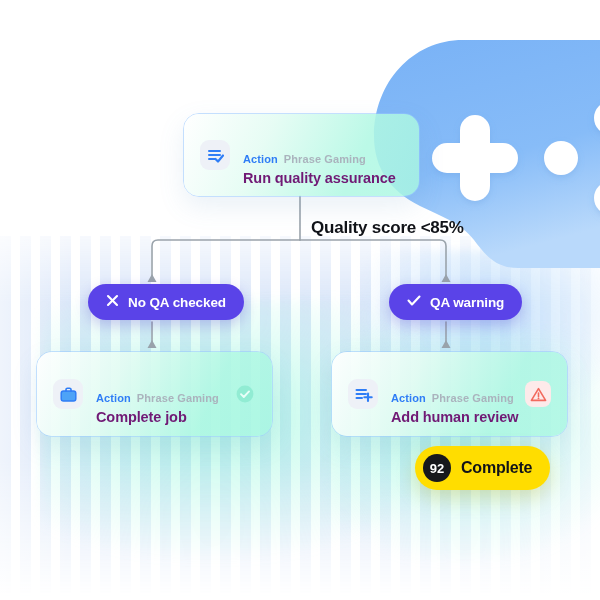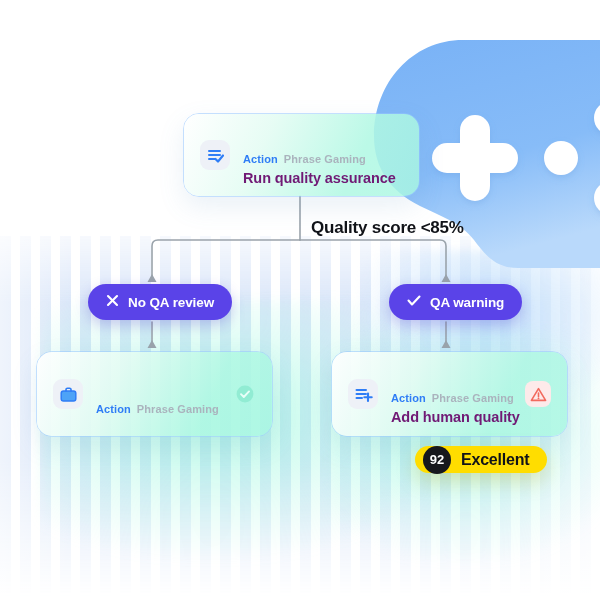--- a/index.html
+++ b/index.html
@@ -91,21 +91,21 @@
     position:absolute;left:351px;top:417px;height:35px;border-radius:18px;background:#1683f0;
     display:flex;align-items:center;padding:0 7px 0 16px;box-sizing:border-box;
     box-shadow:0 6px 16px rgba(20,110,220,.30);
   }
   .badge-quality .bq-label{color:#fff;font-size:13px;font-weight:700;white-space:nowrap;letter-spacing:-.1px;}
   .badge-quality .bq-check{
     width:24px;height:24px;border-radius:50%;background:#fff;margin-left:9px;
     display:flex;align-items:center;justify-content:center;flex:0 0 auto;
   }
   .badge-score{
-    position:absolute;left:415px;top:446px;height:27px;border-radius:22px;background:#ffdd00;
+    position:absolute;left:415px;top:446px;height:44px;border-radius:22px;background:#ffdd00;
     display:flex;align-items:center;padding:0 18px 0 8px;box-sizing:border-box;
     box-shadow:0 8px 20px rgba(190,160,0,.26);
   }
   .badge-score .bs-num{
     width:28px;height:28px;border-radius:50%;background:#17181c;color:#fff;
     font-size:13px;font-weight:700;display:flex;align-items:center;justify-content:center;flex:0 0 auto;
   }
   .badge-score .bs-label{color:#111318;font-size:16px;font-weight:700;margin-left:10px;letter-spacing:-.2px;white-space:nowrap;}
 
   .cond-label{
@@ -191,21 +191,21 @@
 
   <div class="pill" id="pill-no-qa">
     <span>
       <svg width="13" height="13" viewBox="0 0 13 13">
         <g stroke="#fff" stroke-width="2.1" stroke-linecap="round">
           <line x1="2" y1="2" x2="11" y2="11"></line>
           <line x1="11" y1="2" x2="2" y2="11"></line>
         </g>
       </svg>
     </span>
-    <span class="pill-label">No QA review</span>
+    <span class="pill-label">No QA checked</span>
   </div>
 
   <div class="pill" id="pill-qa">
     <span>
       <svg width="14" height="13" viewBox="0 0 14 13">
         <polyline points="1.5,6.5 5,10.5 12.5,2.5" fill="none" stroke="#fff" stroke-width="2.1" stroke-linecap="round" stroke-linejoin="round"></polyline>
       </svg>
     </span>
     <span class="pill-label">QA warning</span>
   </div>
@@ -216,20 +216,21 @@
       <div class="card-icon">
         <svg width="19" height="19" viewBox="0 0 19 19">
           <rect x="2.2" y="6" width="14.6" height="10" rx="2.3" fill="#4da3f7" stroke="#2f7df6" stroke-width="1.5"></rect>
           <path d="M7 6 V4.6 a1.4 1.4 0 0 1 1.4 -1.4 h2.2 a1.4 1.4 0 0 1 1.4 1.4 V6" fill="none" stroke="#2f7df6" stroke-width="1.6" stroke-linecap="round"></path>
         </svg>
       </div>
       <div class="card-text">
         <div class="meta">
           <span class="action">Action</span><span class="project">Phrase Gaming</span>
         </div>
+        <div class="title">Complete job</div>
       </div>
       <div class="card-status">
         <svg width="20" height="20" viewBox="0 0 20 20">
           <circle cx="10" cy="10" r="8.4" fill="#8cead0" opacity="0.85"></circle>
           <polyline points="6,10.2 8.8,13 14,7.4" fill="none" stroke="#e8fff8" stroke-width="1.9" stroke-linecap="round" stroke-linejoin="round"></polyline>
         </svg>
       </div>
     </div>
   </div>
 
@@ -246,31 +247,31 @@
           <g stroke="#2f7df6" stroke-width="2.1" stroke-linecap="round">
             <line x1="14" y1="8.5" x2="14" y2="16"></line>
             <line x1="10.3" y1="12.3" x2="17.7" y2="12.3"></line>
           </g>
         </svg>
       </div>
       <div class="card-text">
         <div class="meta">
           <span class="action">Action</span><span class="project">Phrase Gaming</span>
         </div>
-        <div class="title">Add human quality</div>
+        <div class="title">Add human review</div>
       </div>
       <div class="status-box warn">
         <svg width="17" height="17" viewBox="0 0 17 17">
           <path d="M8.5 2.6 L15.6 14.4 H1.4 Z" fill="none" stroke="#f26a5e" stroke-width="1.6" stroke-linejoin="round"></path>
           <line x1="8.5" y1="7" x2="8.5" y2="10.6" stroke="#f26a5e" stroke-width="1.6" stroke-linecap="round"></line>
           <circle cx="8.5" cy="12.4" r="0.95" fill="#f26a5e"></circle>
         </svg>
       </div>
     </div>
   </div>
 
 
   <div class="badge-score">
     <span class="bs-num">92</span>
-    <span class="bs-label">Excellent</span>
+    <span class="bs-label">Complete</span>
   </div>
 
 </div>
 
 </body></html>

